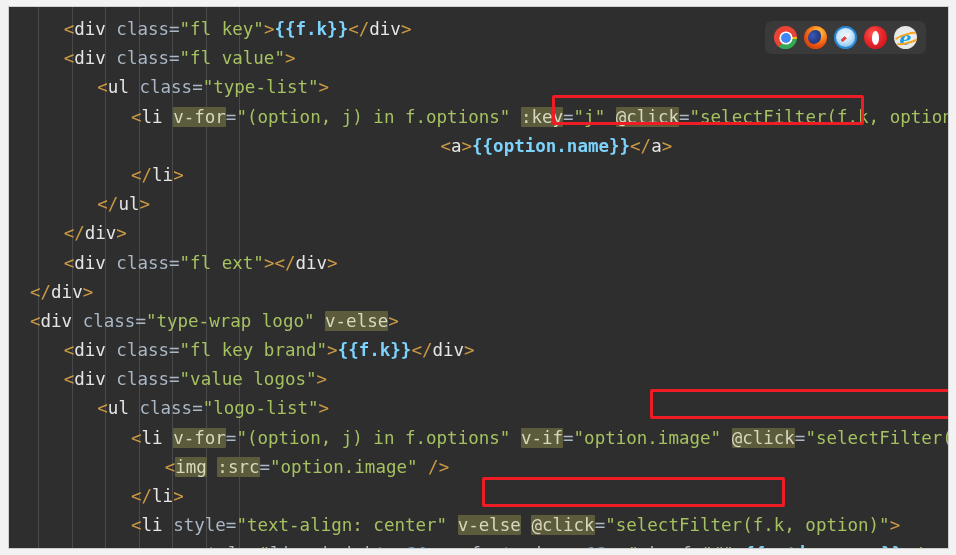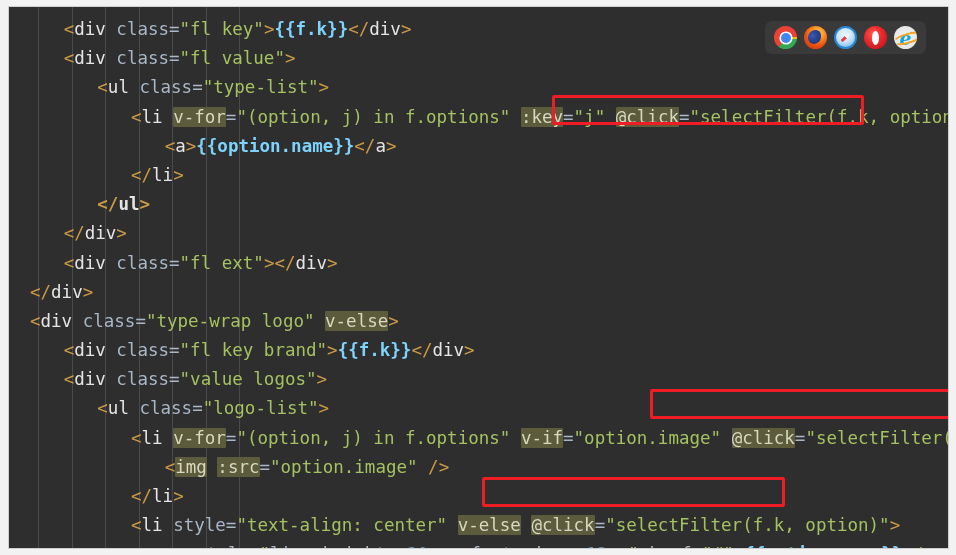--- a/index.html
+++ b/index.html
@@ -229,23 +229,23 @@
         <div class="indent-guide" style="left: 163px;"></div>
         <div class="indent-guide" style="left: 197px;"></div>
         <div class="indent-guide" style="left: 230px;"></div>
       </div>
 
     <div id="code-area" style="padding-top: 8px;">
         <div class="code-line" style="padding-left: 54.664px;"><span class="txt t-punct">&lt;</span><span class="txt t-tag">div</span><span class="txt t-attr"> class</span><span class="txt t-eq">=</span><span class="txt t-str">"fl key"</span><span class="txt t-punct">&gt;</span><span class="txt t-mus">{{f.k}}</span><span class="txt t-punct">&lt;/</span><span class="txt t-tag">div</span><span class="txt t-punct">&gt;</span></div>
         <div class="code-line" style="padding-left: 54.664px;"><span class="txt t-punct">&lt;</span><span class="txt t-tag">div</span><span class="txt t-attr"> class</span><span class="txt t-eq">=</span><span class="txt t-str">"fl value"</span><span class="txt t-punct">&gt;</span></div>
         <div class="code-line" style="padding-left: 88.328px;"><span class="txt t-punct">&lt;</span><span class="txt t-tag">ul</span><span class="txt t-attr"> class</span><span class="txt t-eq">=</span><span class="txt t-str">"type-list"</span><span class="txt t-punct">&gt;</span></div>
         <div class="code-line" style="padding-left: 121.992px;"><span class="txt t-punct">&lt;</span><span class="txt t-tag">li</span><span class="txt t-attr"> </span><span class="txt t-hl">v-for</span><span class="txt t-eq">=</span><span class="txt t-str">"(option, j) in f.options"</span><span class="txt t-attr"> </span><span class="txt t-hl">:key</span><span class="txt t-eq">=</span><span class="txt t-str">"j"</span><span class="txt t-attr"> </span><span class="txt t-hl">@click</span><span class="txt t-eq">=</span><span class="txt t-str">"selectFilter(f.k, option)"</span></div>
-        <div class="code-line" style="padding-left: 155.656px;"><span class="txt t-punct">&lt;</span><span class="txt t-tag">a</span><span class="txt t-punct">&gt;</span><span class="txt t-mus">{{option.name}}</span><span class="txt t-punct">&lt;/</span><span class="txt t-tag">a</span><span class="txt t-punct">&gt;</span></div>
+        <div class="code-line" style="padding-left: 155.656px; text-align: center;"><span class="txt t-punct">&lt;</span><span class="txt t-tag">a</span><span class="txt t-punct">&gt;</span><span class="txt t-mus">{{option.name}}</span><span class="txt t-punct">&lt;/</span><span class="txt t-tag">a</span><span class="txt t-punct">&gt;</span></div>
         <div class="code-line" style="padding-left: 121.992px;"><span class="txt t-punct">&lt;/</span><span class="txt t-tag">li</span><span class="txt t-punct">&gt;</span></div>
-        <div class="code-line" style="padding-left: 88.328px; font-weight: bold;"><span class="txt t-punct">&lt;/</span><span class="txt t-tag">ul</span><span class="txt t-punct">&gt;</span></div>
+        <div class="code-line" style="padding-left: 88.328px;"><span class="txt t-punct">&lt;/</span><span class="txt t-tag">ul</span><span class="txt t-punct">&gt;</span></div>
         <div class="code-line" style="padding-left: 54.664px;"><span class="txt t-punct">&lt;/</span><span class="txt t-tag">div</span><span class="txt t-punct">&gt;</span></div>
         <div class="code-line" style="padding-left: 54.664px;"><span class="txt t-punct">&lt;</span><span class="txt t-tag">div</span><span class="txt t-attr"> class</span><span class="txt t-eq">=</span><span class="txt t-str">"fl ext"</span><span class="txt t-punct">&gt;&lt;/</span><span class="txt t-tag">div</span><span class="txt t-punct">&gt;</span></div>
         <div class="code-line" style="padding-left: 21px;"><span class="txt t-punct">&lt;/</span><span class="txt t-tag">div</span><span class="txt t-punct">&gt;</span></div>
         <div class="code-line" style="padding-left: 21px;"><span class="txt t-punct">&lt;</span><span class="txt t-tag">div</span><span class="txt t-attr"> class</span><span class="txt t-eq">=</span><span class="txt t-str">"type-wrap logo"</span><span class="txt t-attr"> </span><span class="txt t-hl">v-else</span><span class="txt t-punct">&gt;</span></div>
         <div class="code-line" style="padding-left: 54.664px;"><span class="txt t-punct">&lt;</span><span class="txt t-tag">div</span><span class="txt t-attr"> class</span><span class="txt t-eq">=</span><span class="txt t-str">"fl key brand"</span><span class="txt t-punct">&gt;</span><span class="txt t-mus">{{f.k}}</span><span class="txt t-punct">&lt;/</span><span class="txt t-tag">div</span><span class="txt t-punct">&gt;</span></div>
         <div class="code-line" style="padding-left: 54.664px;"><span class="txt t-punct">&lt;</span><span class="txt t-tag">div</span><span class="txt t-attr"> class</span><span class="txt t-eq">=</span><span class="txt t-str">"value logos"</span><span class="txt t-punct">&gt;</span></div>
         <div class="code-line" style="padding-left: 88.328px;"><span class="txt t-punct">&lt;</span><span class="txt t-tag">ul</span><span class="txt t-attr"> class</span><span class="txt t-eq">=</span><span class="txt t-str">"logo-list"</span><span class="txt t-punct">&gt;</span></div>
         <div class="code-line" style="padding-left: 121.992px;"><span class="txt t-punct">&lt;</span><span class="txt t-tag">li</span><span class="txt t-attr"> </span><span class="txt t-hl">v-for</span><span class="txt t-eq">=</span><span class="txt t-str">"(option, j) in f.options"</span><span class="txt t-attr"> </span><span class="txt t-hl">v-if</span><span class="txt t-eq">=</span><span class="txt t-str">"option.image"</span><span class="txt t-attr"> </span><span class="txt t-hl">@click</span><span class="txt t-eq">=</span><span class="txt t-str">"selectFilter(f.k, option)</span></div>
         <div class="code-line" style="padding-left: 155.656px;"><span class="txt t-punct">&lt;</span><span class="txt t-hl">img</span><span class="txt t-attr"> </span><span class="txt t-hl">:src</span><span class="txt t-eq">=</span><span class="txt t-str">"option.image"</span><span class="txt t-punct"> /&gt;</span></div>
         <div class="code-line" style="padding-left: 121.992px;"><span class="txt t-punct">&lt;/</span><span class="txt t-tag">li</span><span class="txt t-punct">&gt;</span></div>

